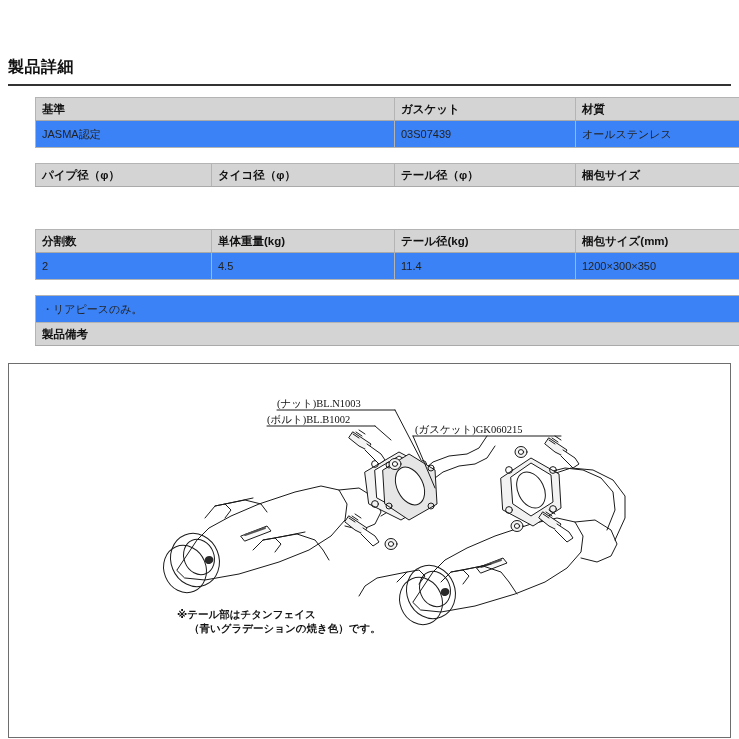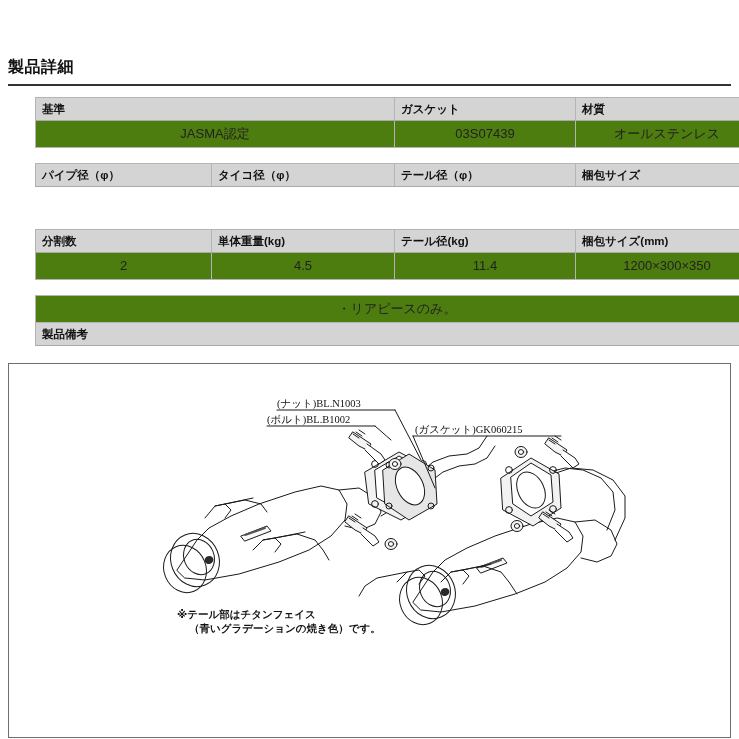--- a/index.html
+++ b/index.html
@@ -63,25 +63,24 @@
   }
   .spec-table th {
     background: #d4d4d4;
     font-weight: bold;
     height: 22px;
     color: #111;
     font-size: 11.5px;
     border-bottom: 1px solid #aaaaaa;
   }
   .spec-table td {
-    background: #4d7c0f;
+    background: #3b82f6;
     height: 26px;
     color: #222;
-    font-size: 13px;
-    text-align: center;
+    font-size: 11px;
   }
 
   #table-standard { top: 97px; }
   #table-dimensions { top: 163px; }
   #table-weight { top: 229px; }
   #table-remarks { top: 295px; }
 
   .col-a { width: 176px; }
   .col-b { width: 183px; }
   .col-c { width: 181px; }

